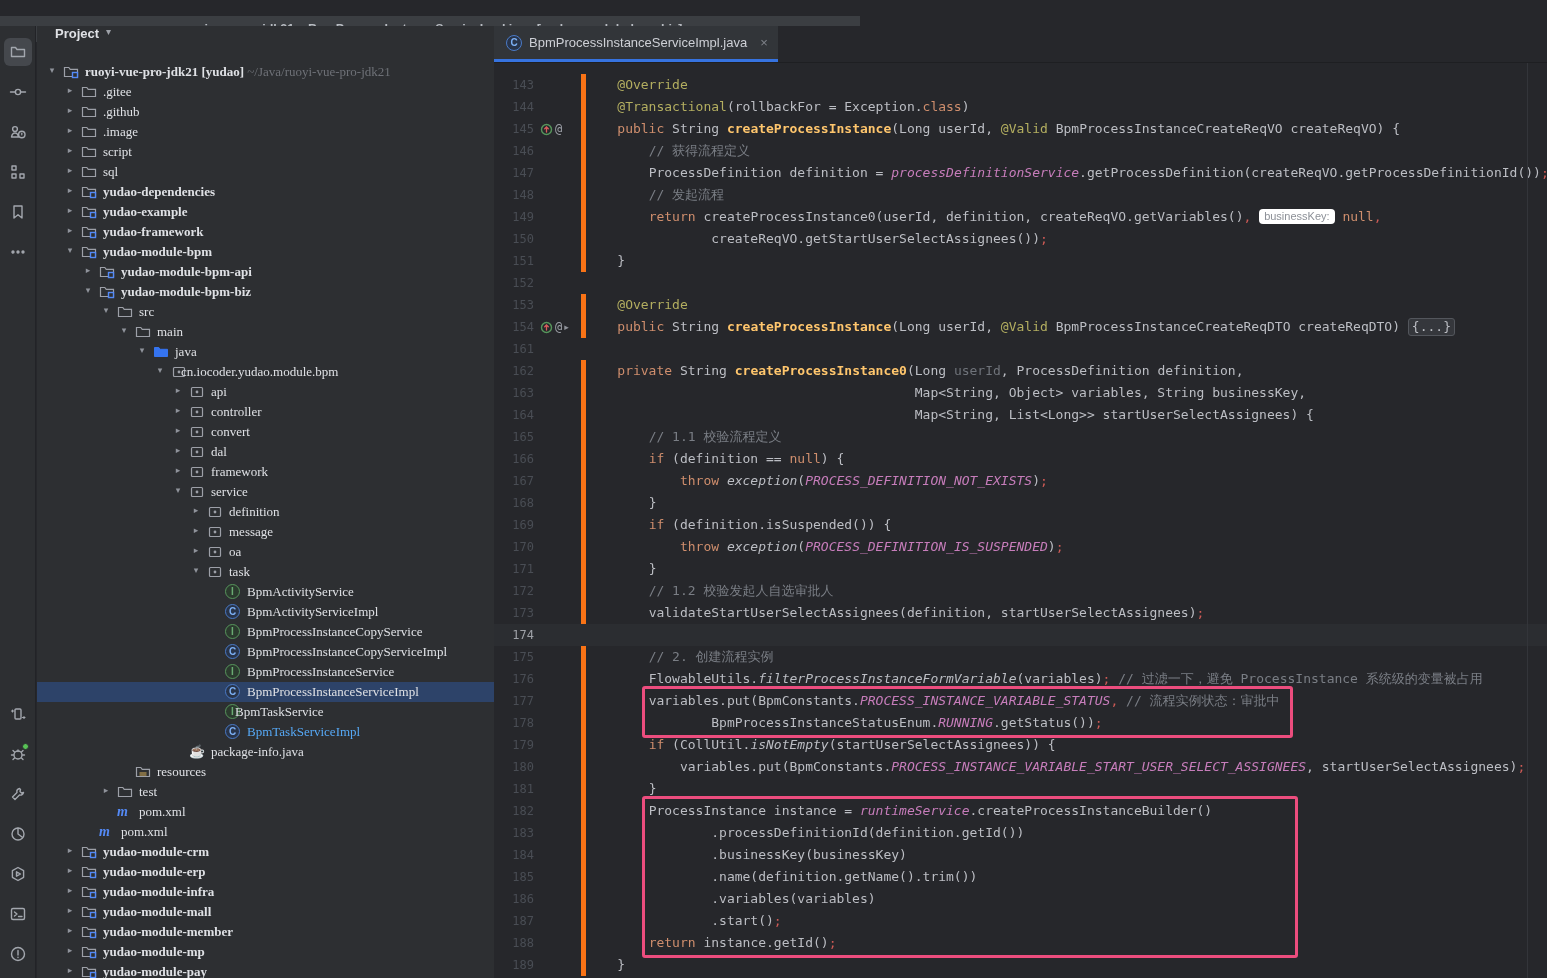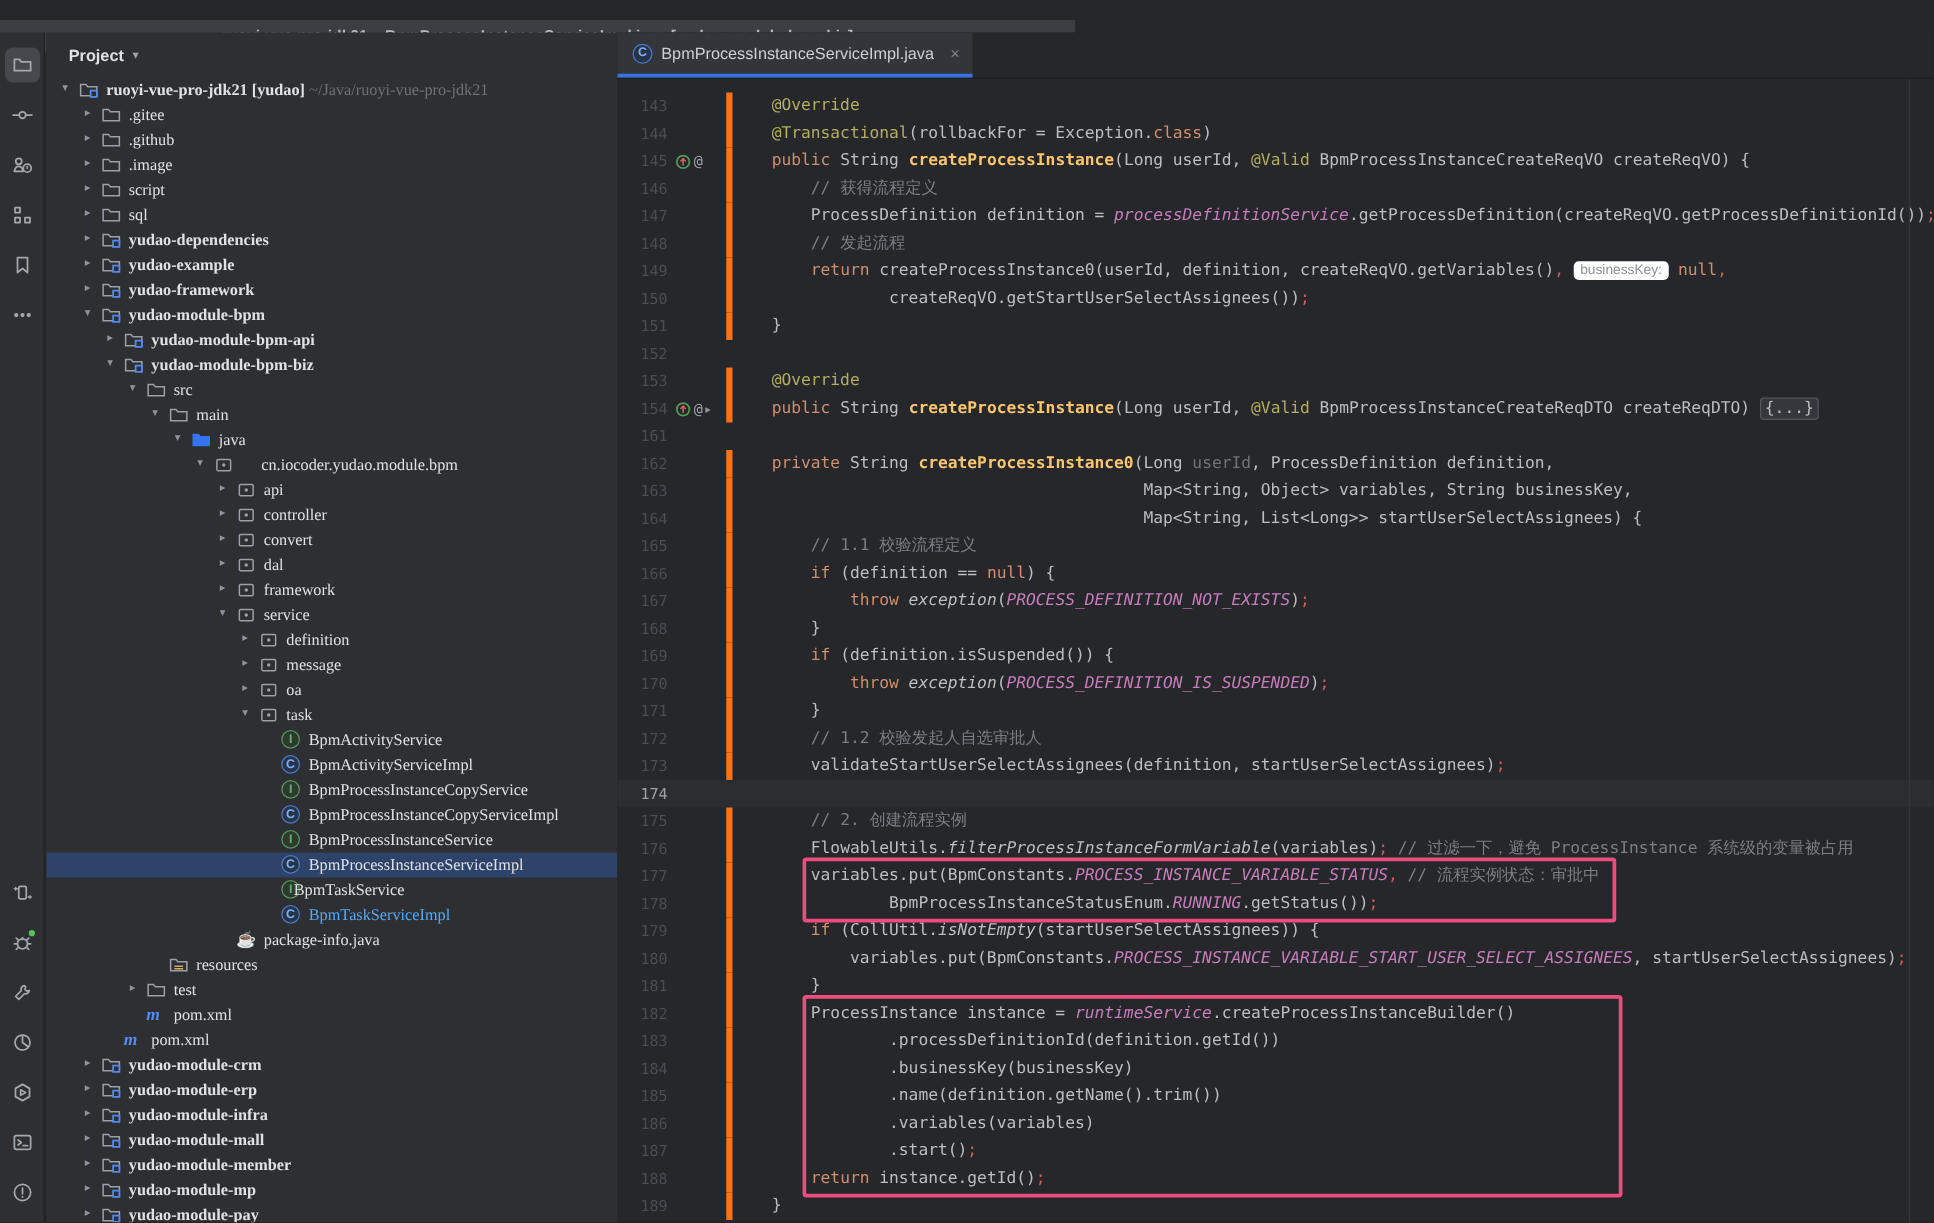--- a/index.html
+++ b/index.html
@@ -21,21 +21,21 @@
   .stripe-icon { width:28px; height:28px; margin-top:12px; display:flex; align-items:center;
                  justify-content:center; border-radius:6px; position:relative; color:#a3a7ae; }
   .stripe-icon.active { background:#45484d; }
   .stripe-spacer { flex:1; }
   .stripe-icon svg { display:block; }
   .green-dot { position:absolute; top:3px; right:3px; width:7px; height:7px; border-radius:50%;
                background:#57c255; border:1px solid #2d2f32; }
 
   
   #panel { position:absolute; top:26px; left:37px; width:457px; height:952px; background:#2d2f32; overflow:hidden; }
-  #panel-header { height:36px; display:flex; align-items:center; padding-left:18px; color:#dfe1e5;
+  #panel-header { height:36px; display:flex; align-items:flex-start; padding-left:18px; color:#dfe1e5;
                   font-size:13px; font-weight:bold; }
   #panel-header .chev { color:#9da1a8; font-size:10px; margin-left:7px; font-weight:normal; }
   #tree { position:relative; }
   .trow { height:20px; display:flex; align-items:center; font-size:13px; color:#dfe1e5;
           white-space:nowrap; position:relative; }
   .trow.sel { background:#2d4369; }
   .trow .chevron { position:absolute; width:14px; text-align:center; color:#8f939b; font-size:9px; top:3px; }
   .trow .ticon { position:absolute; top:2px; width:16px; height:16px; }
   .trow .tlabel { position:absolute; top:2px; line-height:16px;font-family:Liberation Serif, serif; }
   .trow .bold { font-weight:bold; }
@@ -290,21 +290,21 @@
               <path d="M1.5 3.5h4.3l1.4 1.8h7.3v7.2h-13z" fill="#3574f0" stroke="#3574f0"></path>
             </svg></span>
           <span class="tlabel  " style="left:138px">java</span>
         </div>
         <div class="trow">
           <span class="chevron" style="left:116px">▾</span>
           <span class="ticon" style="left:134px"><svg width="16" height="16" viewBox="0 0 16 16" fill="none" stroke="#9da0a8" stroke-width="1.2">
               <rect x="2.5" y="3.5" width="11" height="9" rx="1"></rect>
               <circle cx="8" cy="8" r="1.4" fill="#9da0a8" stroke="none"></circle>
             </svg></span>
-          <span class="tlabel  " style="left:172px">cn.iocoder.yudao.module.bpm</span>
+          <span class="tlabel  " style="left:144px">cn.iocoder.yudao.module.bpm</span>
         </div>
         <div class="trow">
           <span class="chevron" style="left:134px">▸</span>
           <span class="ticon" style="left:152px"><svg width="16" height="16" viewBox="0 0 16 16" fill="none" stroke="#9da0a8" stroke-width="1.2">
               <rect x="2.5" y="3.5" width="11" height="9" rx="1"></rect>
               <circle cx="8" cy="8" r="1.4" fill="#9da0a8" stroke="none"></circle>
             </svg></span>
           <span class="tlabel  " style="left:174px">api</span>
         </div>
         <div class="trow">

